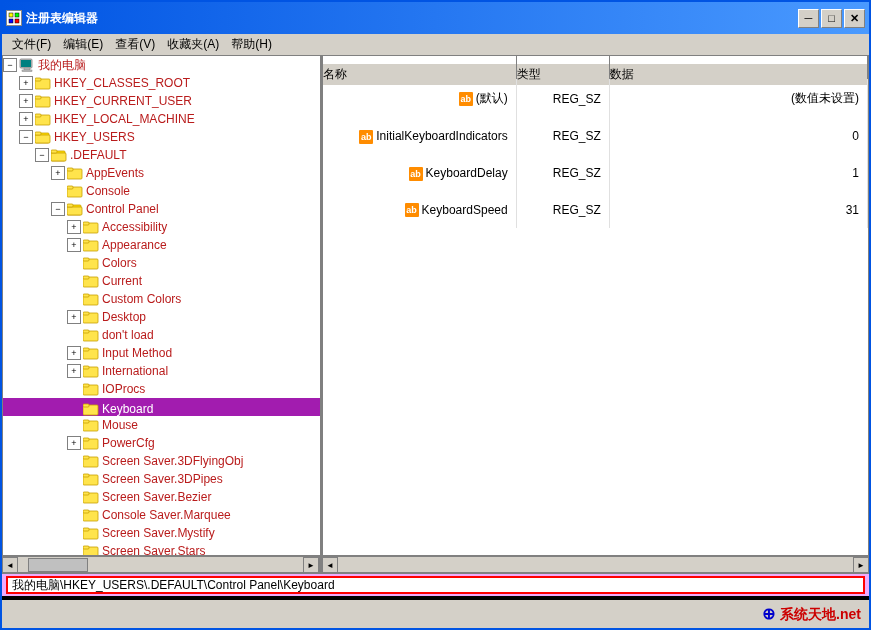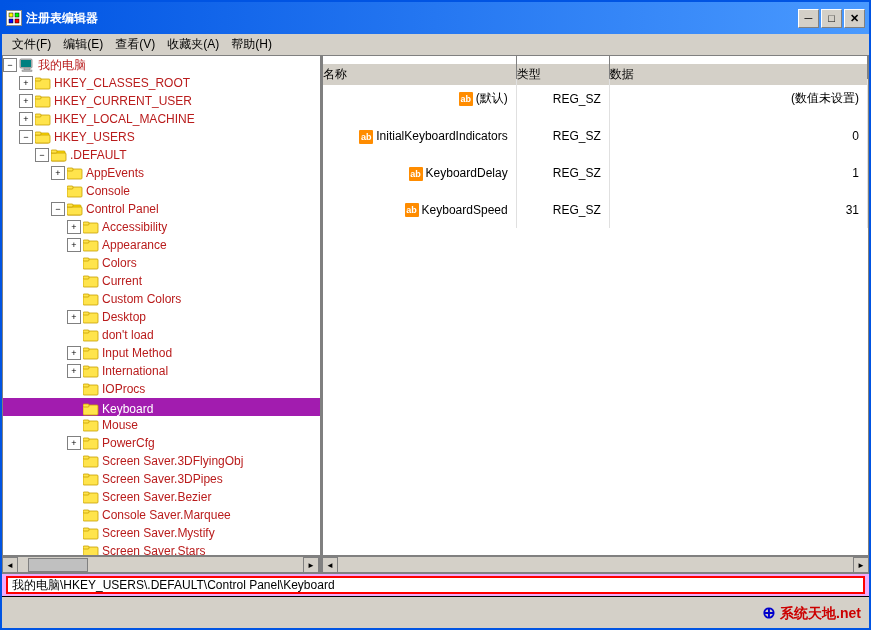--- a/index.html
+++ b/index.html
@@ -241,21 +241,21 @@
     }
 
     
     .watermark-bar {
       height: 32px;
       background: #d4d0c8;
       display: flex;
       align-items: center;
       justify-content: flex-end;
       padding-right: 8px;
-      border-top: 1px solid #000000;
+      border-top: 4px solid #000000;
     }
     .watermark-text {
       font-size: 14px;
       color: #c00;
       font-weight: bold;
     }
 
     
     .right-scroll {
       flex: 1;

